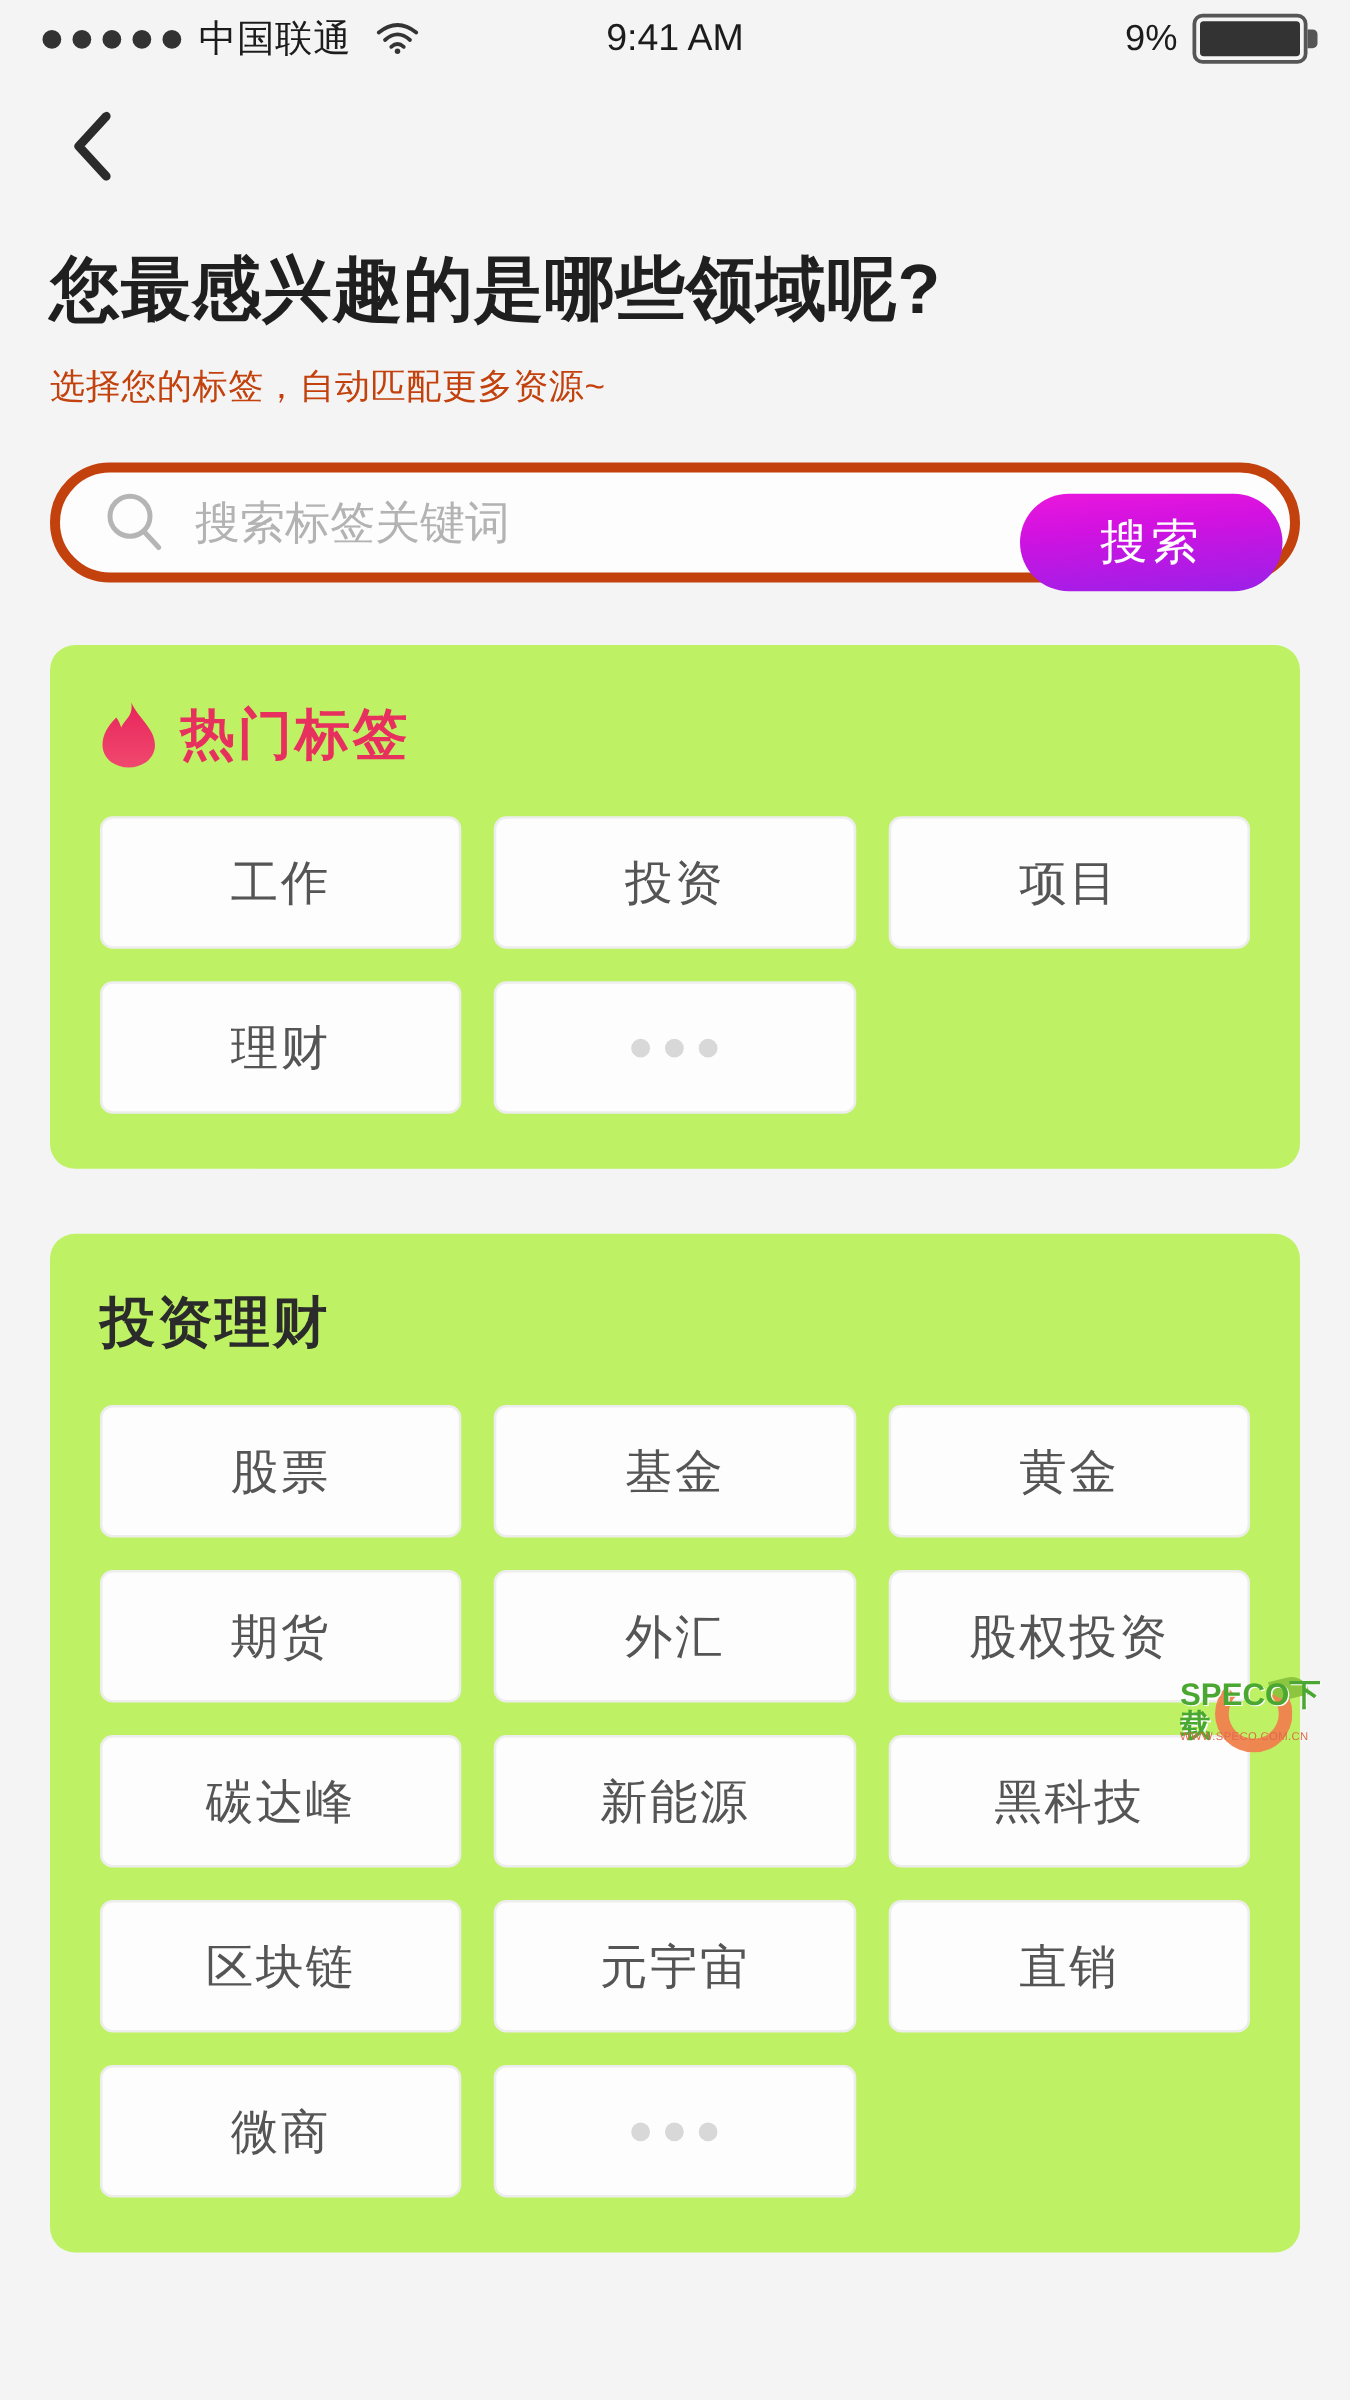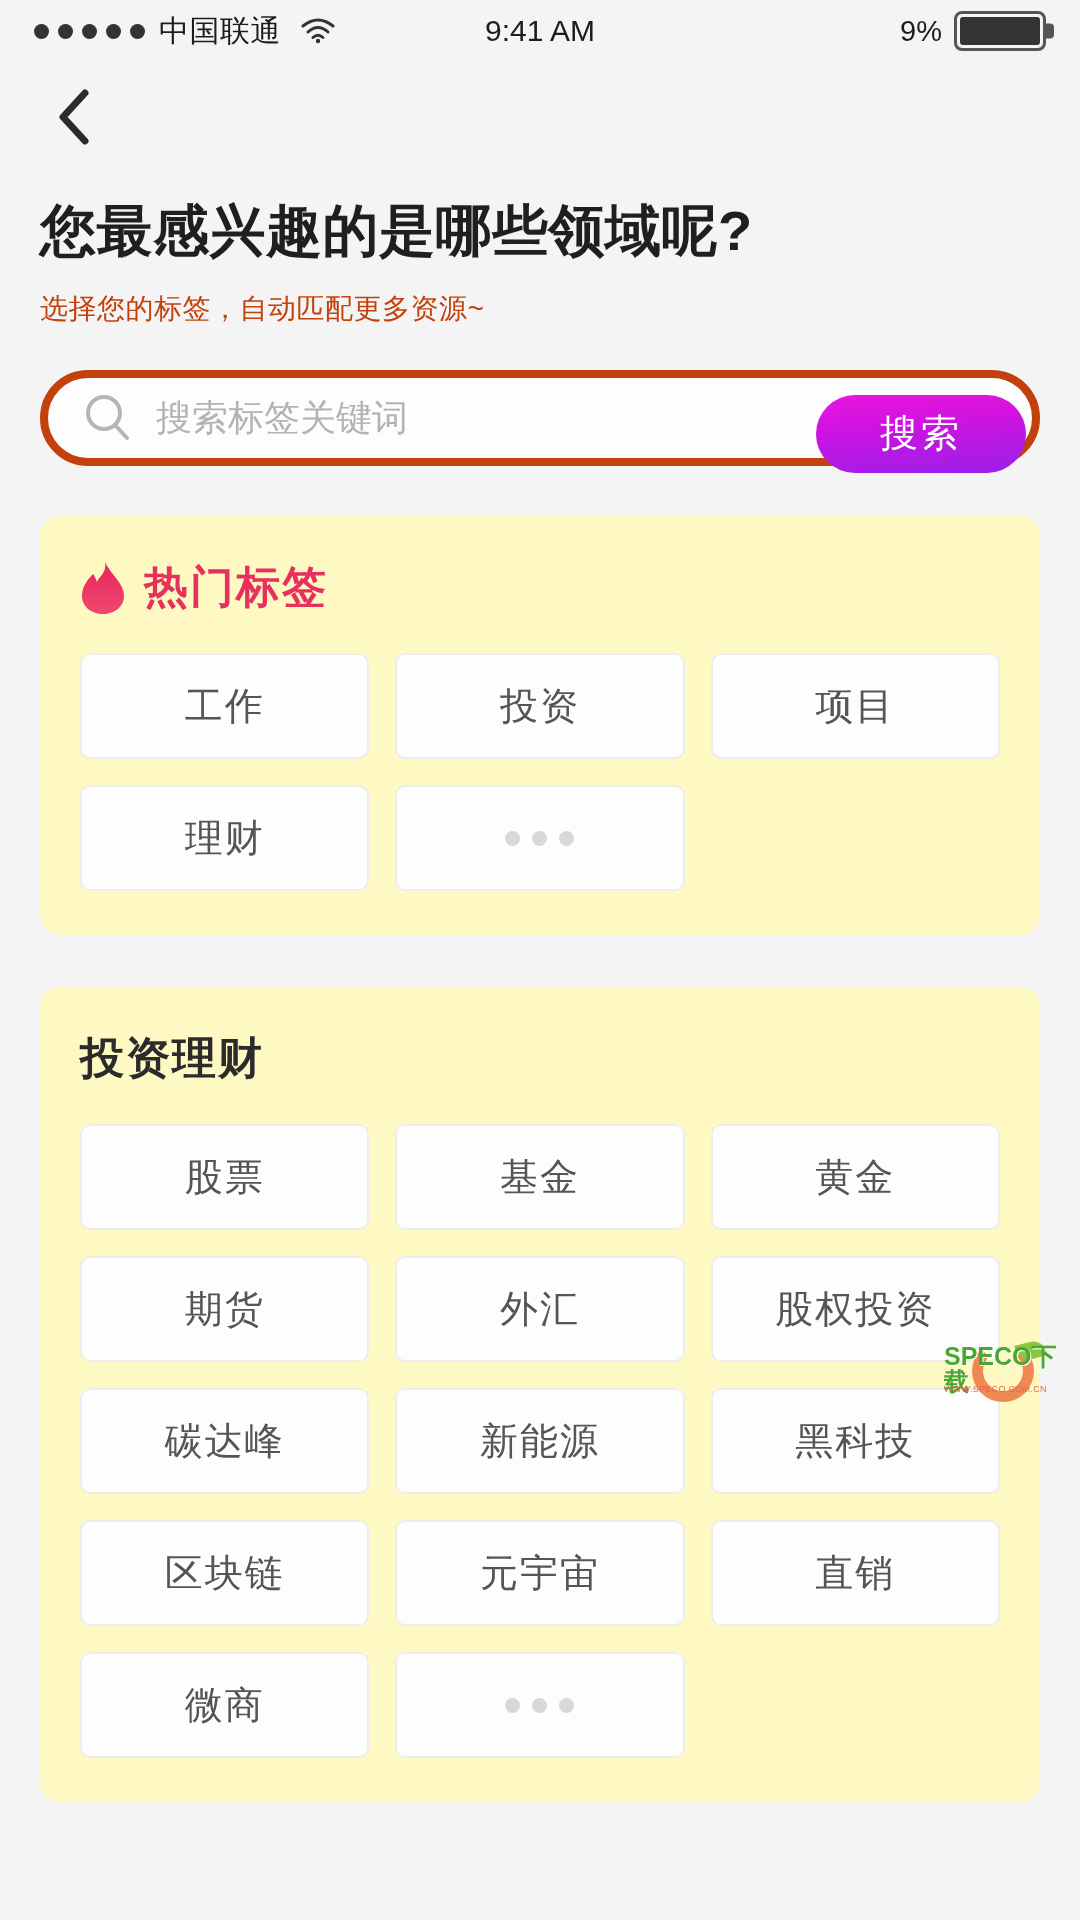--- a/index.html
+++ b/index.html
@@ -64,21 +64,21 @@
   .s-btn {
     flex:0 0 auto; width:210px; height:78px; border:none; cursor:pointer;
     border-radius:39px; color:#fff; font-size:38px; letter-spacing:3px;
     background:linear-gradient(175deg,#ea17dd 0%,#d212e0 35%,#9a20e8 100%);
     font-family:"Liberation Sans","DejaVu Sans",sans-serif;
     margin-top:31px;
   }
 
   
   .card {
-    background:#fef9c3; border-radius:20px; margin:0 40px;
+    background:#bef264; border-radius:20px; margin:0 40px;
     padding:42px 40px 44px 40px;
   }
   .card + .card { margin-top:52px; }
   .card-head { display:flex; align-items:center; gap:18px; margin-bottom:36px; }
   .flame { width:46px; height:54px; flex:0 0 auto; }
   .card-title-hot { font-size:44px; font-weight:bold; color:#e8305e; letter-spacing:2px; }
   .card-title { font-size:44px; font-weight:bold; color:#2b2b2b; letter-spacing:2px; margin-bottom:36px; }
 
   .grid { display:grid; grid-template-columns:repeat(3,1fr); gap:26px 26px; }
   .chip {

